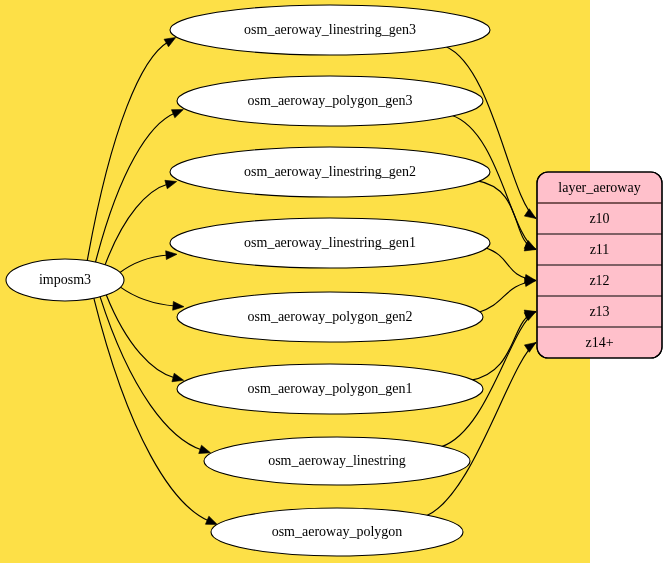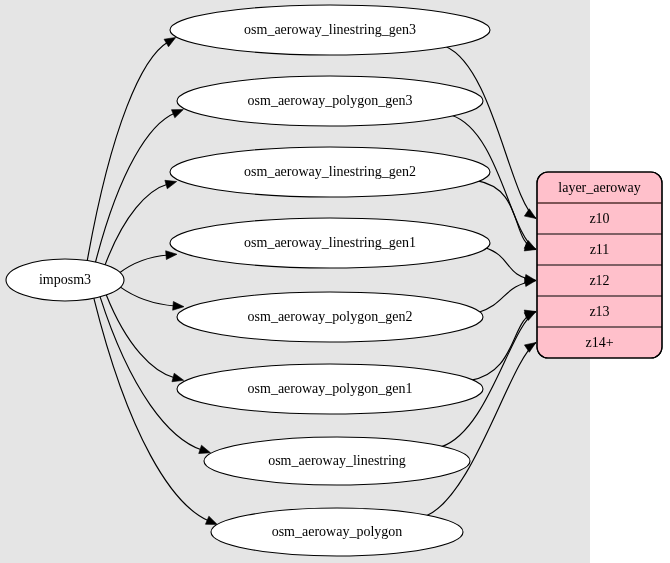--- a/index.html
+++ b/index.html
@@ -10,21 +10,21 @@
   body {
     width: 670px;
     height: 563px;
     font-family: "Liberation Serif", "DejaVu Serif", serif;
     overflow: hidden;
   }
   #graph-root {
     position: relative;
     width: 590px;
     height: 563px;
-    background: #e5e5e5;
+    background: #fde047;
   }
   svg#graph-canvas {
     display: block;
     width: 670px;
     height: 563px;
   }
   .node-ellipse {
     fill: #ffffff;
     stroke: #000000;
     stroke-width: 1.1;

